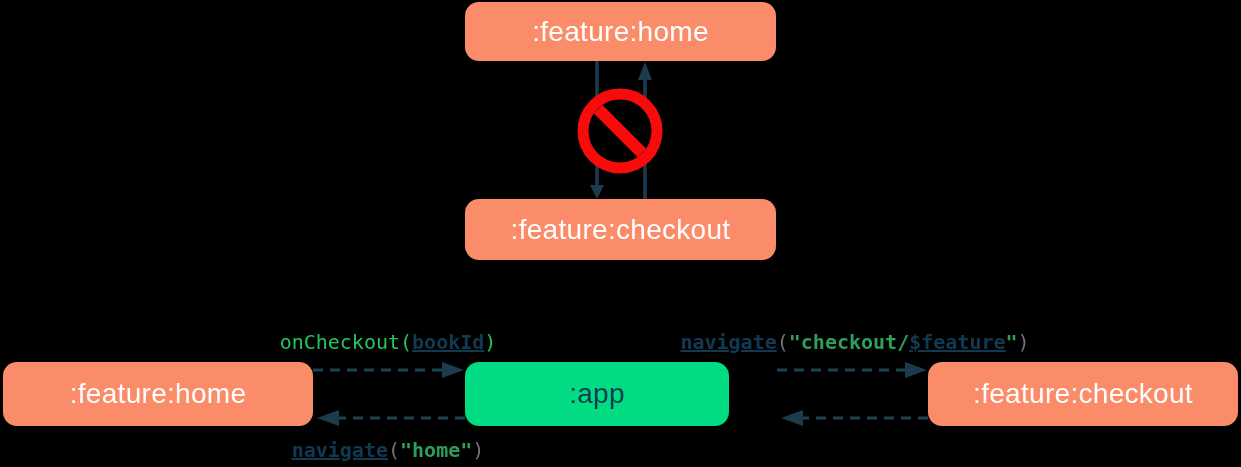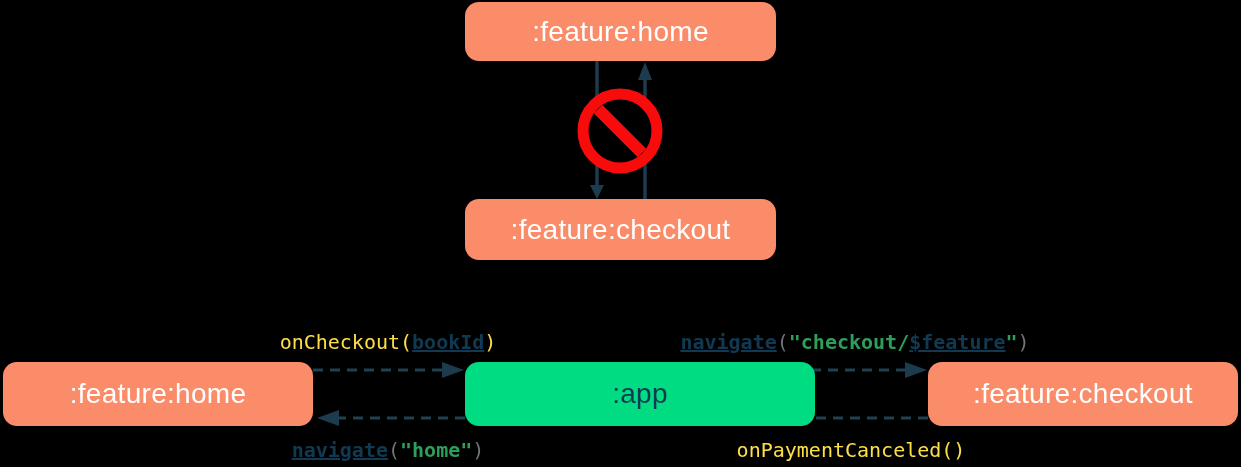--- a/index.html
+++ b/index.html
@@ -13,21 +13,21 @@
     position:absolute;display:flex;align-items:center;justify-content:center;
     border-radius:14px;font-size:28px;letter-spacing:.3px;
   }
   .module{background:#FB8C69;color:#FFFFFF;}
   .app{background:#00DC82;color:#0E3A52;}
   .code{
     position:absolute;transform:translateX(-50%);white-space:nowrap;
     font-family:"DejaVu Sans Mono","Liberation Mono",monospace;
     font-size:20px;line-height:24px;
   }
-  .cn{color:#fde047;}
+  .cn{color:#22c55e;}
   .cnb{color:#113A52;font-weight:bold;text-decoration:underline;}
   .cg{color:#6F7578;}
   .cgr{color:#2E9E5B;font-weight:bold;}
   .solid{stroke:#1C3C4E;stroke-width:3.5;}
   .dashed{stroke:#1E4250;stroke-width:3;stroke-dasharray:10 7;}
   .head{fill:#1C3C4E;}
   .ring{fill:#000000;stroke:#F80B0B;stroke-width:11;}
   .slash{stroke:#F80B0B;stroke-width:12;}
 </style>
 </head>
@@ -53,32 +53,29 @@
     <line class="dashed" x1="465" y1="418" x2="339" y2="418"></line>
     <polygon class="head" points="339,410 339,426 317,418"></polygon>
     <line class="dashed" x1="928" y1="418" x2="803" y2="418"></line>
     <polygon class="head" points="803,410 803,426 781,418"></polygon>
   </svg>
 
   <div class="box module" style="left:465px;top:2px;width:311px;height:59px;">:feature:home</div>
   <div class="box module" style="left:465px;top:199px;width:311px;height:61px;">:feature:checkout</div>
 
   <div class="box module" style="left:3px;top:362px;width:310px;height:64px;">:feature:home</div>
-  <div class="box app" style="left:465px;top:362px;width:350px;height:64px;">:app</div>
+  <div class="box app" style="left:465px;top:362px;width:264px;height:64px;">:app</div>
   <div class="box module" style="left:928px;top:362px;width:310px;height:64px;">:feature:checkout</div>
 
   <div class="code" style="left:388px;top:330px;">
     <span class="cn">onCheckout(</span><span class="cnb">bookId</span><span class="cn">)</span>
   </div>
 
   <div class="code" style="left:855px;top:330px;">
     <span class="cnb">navigate</span><span class="cg">(</span><span class="cgr">"checkout/</span><span class="cnb">$feature</span><span class="cgr">"</span><span class="cg">)</span>
   </div>
 
   <div class="code" style="left:388px;top:438px;">
     <span class="cnb">navigate</span><span class="cg">(</span><span class="cgr">"home"</span><span class="cg">)</span>
   </div>
 
-  <div class="code" style="left:851px;top:438px;">
-    <span class="cn">onPaymentCanceled()</span>
-  </div>
 
 </div>
 
 </body></html>

